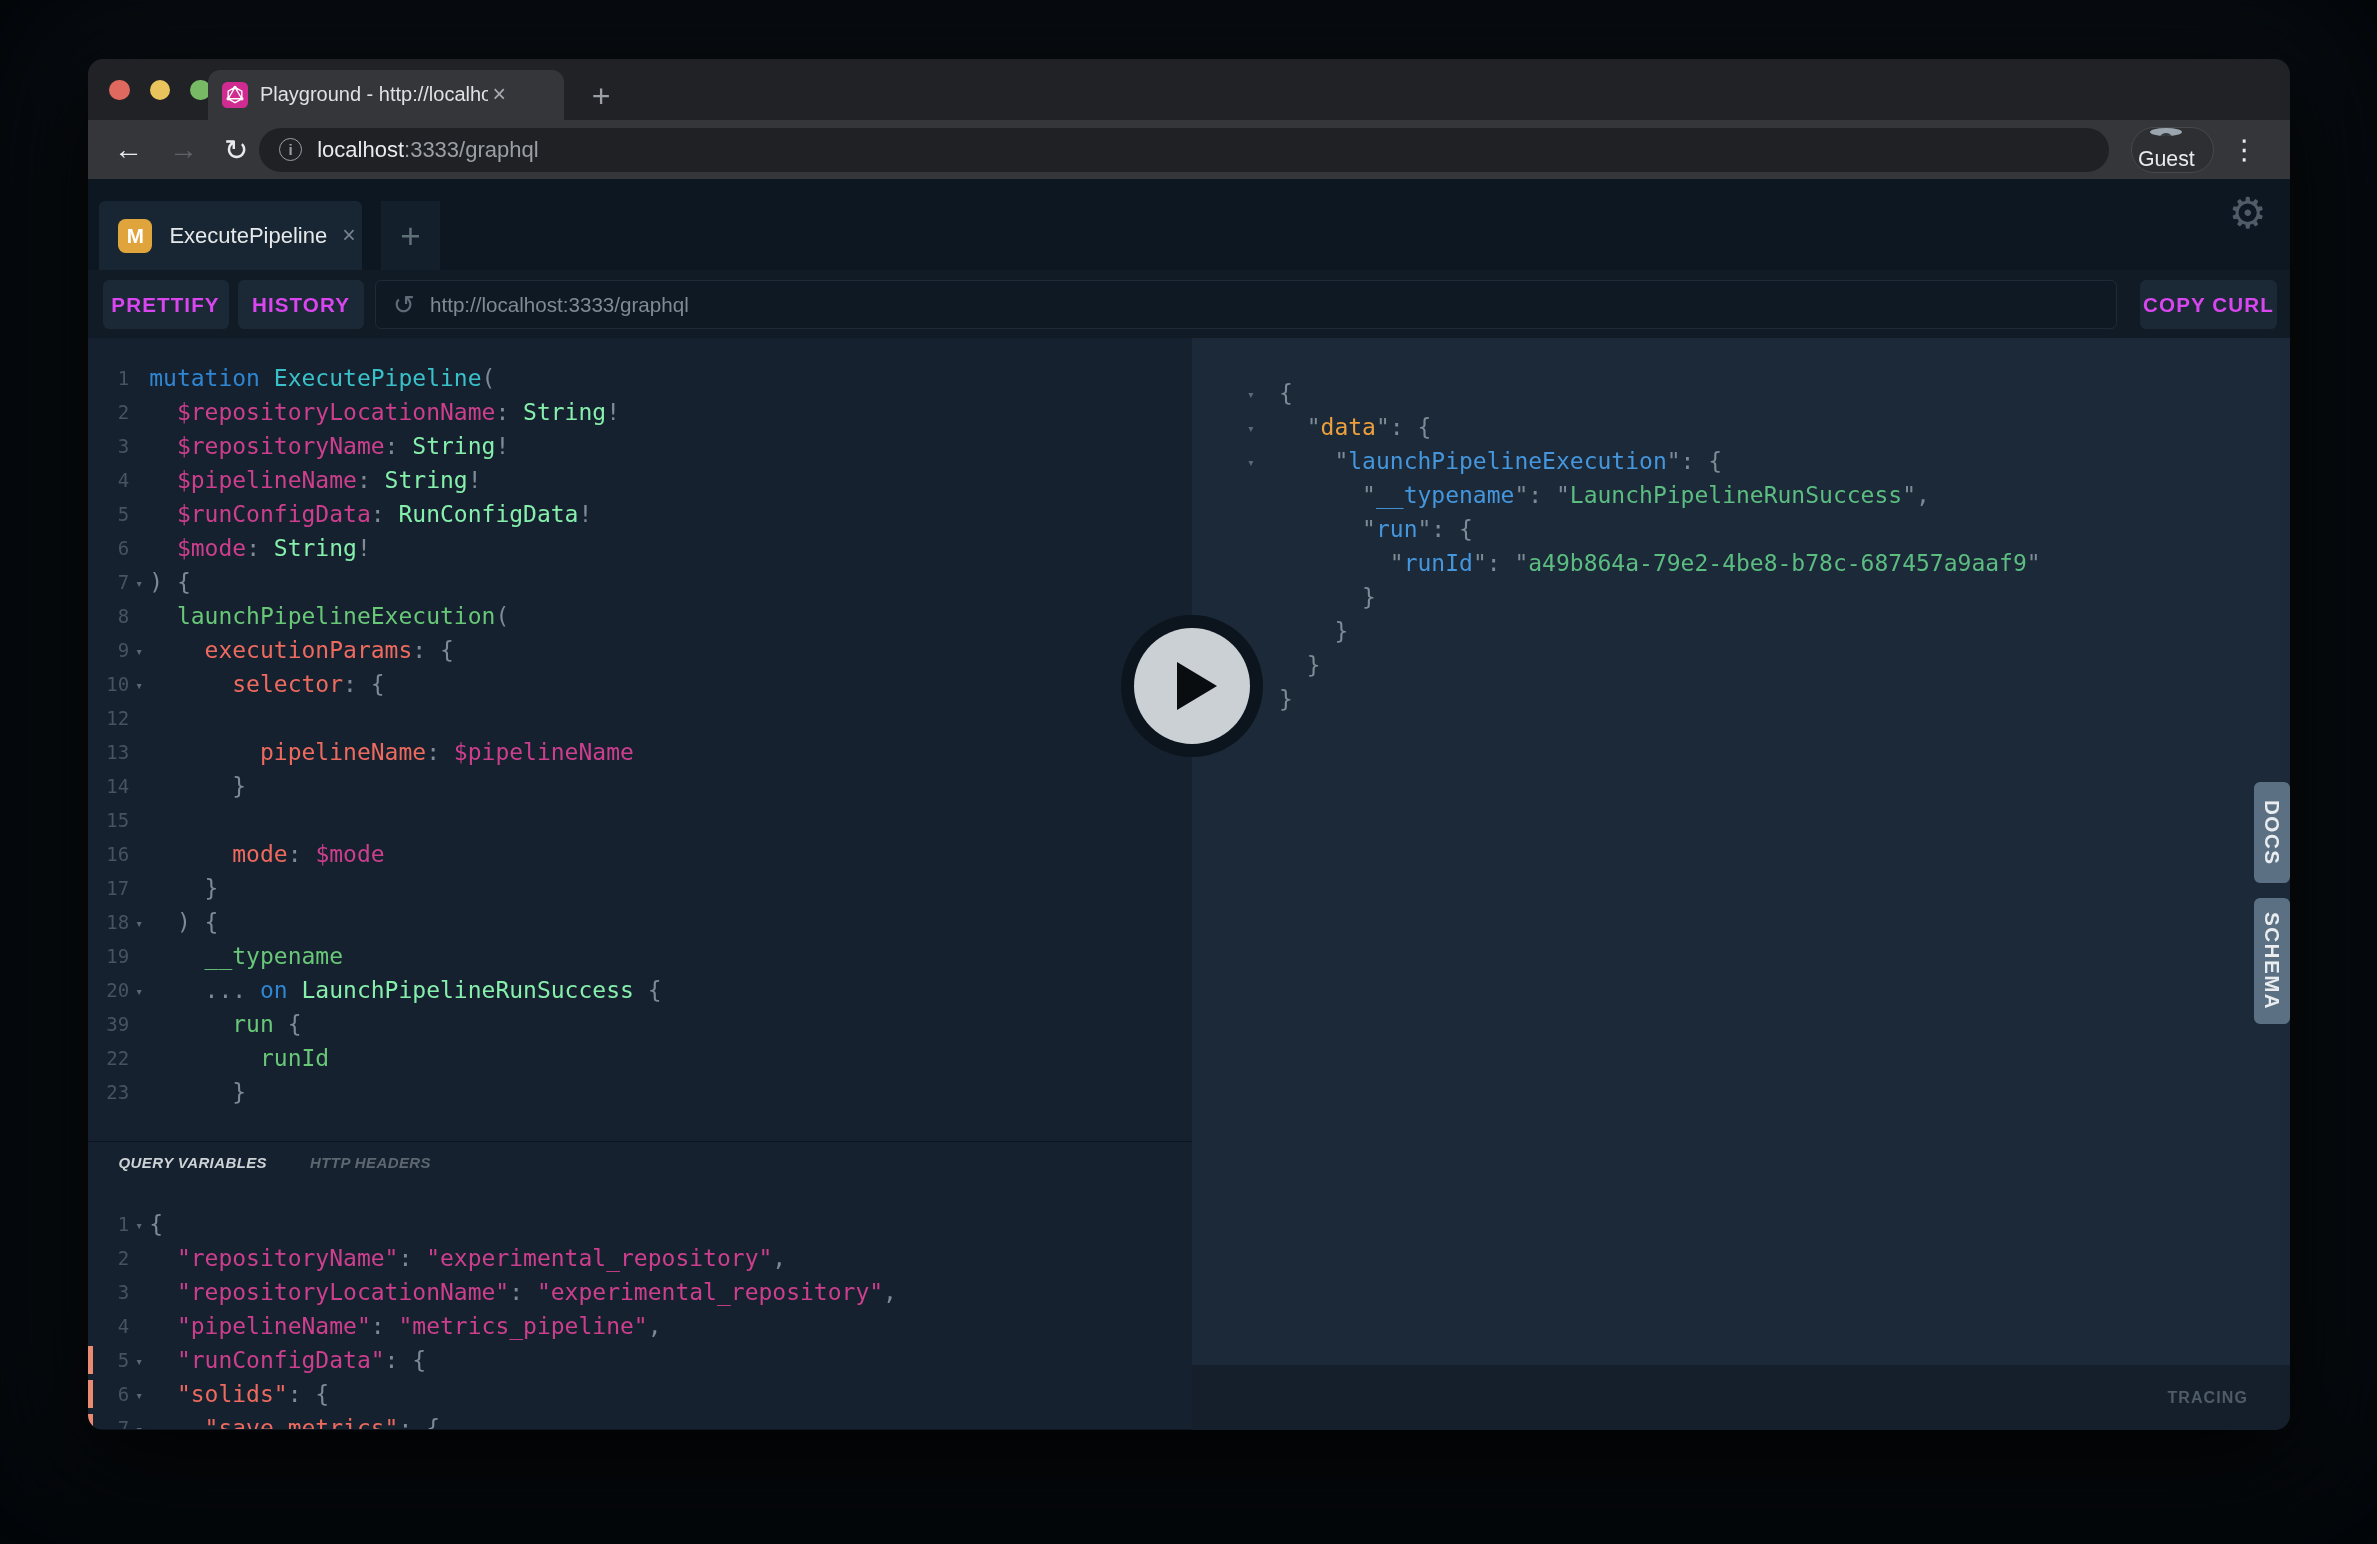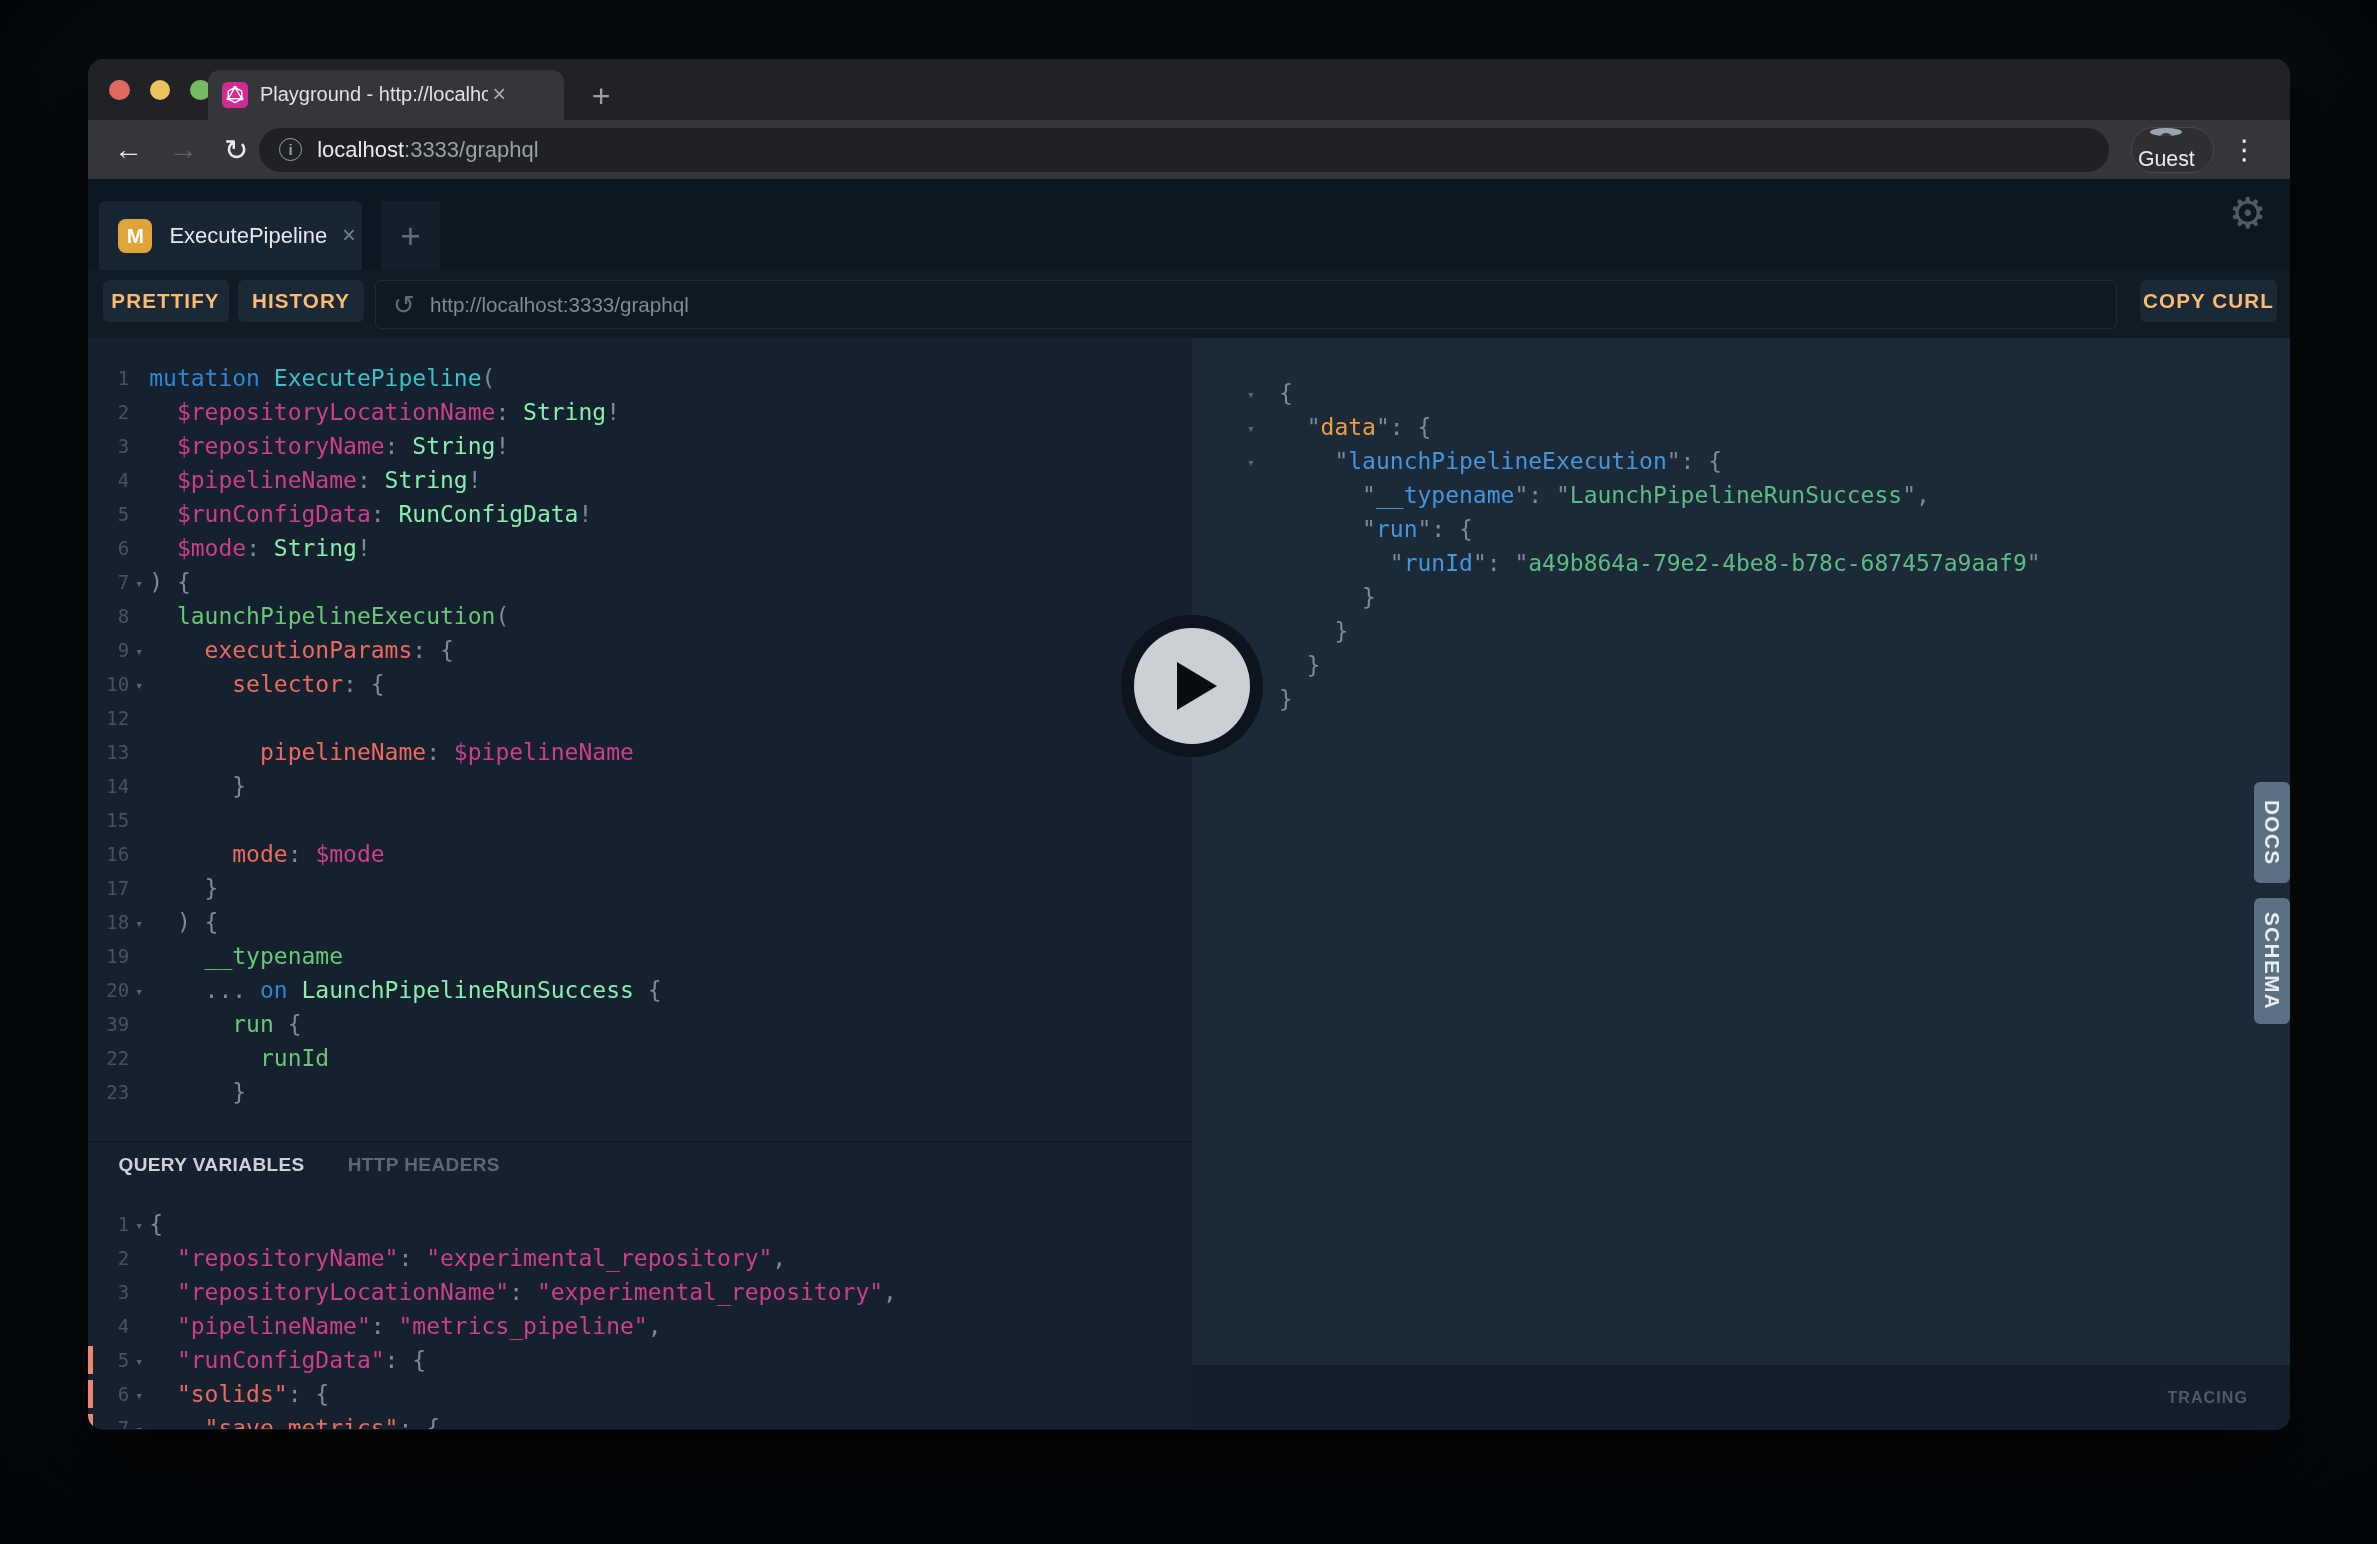--- a/index.html
+++ b/index.html
@@ -46,35 +46,35 @@
     border-radius:6.1px 6.1px 0 0;display:flex;align-items:center;}
   .mbadge{width:34px;height:34px;border-radius:7.6px;background:#e0a43c;color:#fff;font-weight:bold;
     font-size:20.6px;display:flex;align-items:center;justify-content:center;margin-left:19px;}
   .sess-title{color:#e6e9eb;font-size:22px;margin-left:17px;}
   .sess-close{color:#76828c;font-size:23px;margin-left:15.2px;}
   .sess-new{position:absolute;left:293px;top:22px;width:59px;height:69px;background:#131f2b;
     color:#5f7076;font-size:35px;display:flex;align-items:center;justify-content:center;}
   .gear{position:absolute;right:23px;top:9.1px;color:#4f5b66;font-size:43px;font-family:"DejaVu Sans",sans-serif;}
 
   .pg-toolbar{position:absolute;left:0;top:91px;width:2202px;height:69px;background:#111b26;}
-  .pg-btn{position:absolute;top:10px;height:42px;background:#1b2936;border-radius:6.1px;
-    color:#fdba74;font-size:20.6px;font-weight:bold;letter-spacing:1.1px;
+  .pg-btn{position:absolute;top:10px;height:49px;background:#1b2936;border-radius:6.1px;
+    color:#d946ef;font-size:20.6px;font-weight:bold;letter-spacing:1.1px;
     display:flex;align-items:center;justify-content:center;}
   .endpoint{position:absolute;left:287px;top:10px;width:1742px;height:49px;background:#0f1924;
     border:1.5px solid #1d2b39;border-radius:6.1px;display:flex;align-items:center;}
   .undoic{color:#5f6b76;font-size:26px;margin-left:17px;font-family:"DejaVu Sans",sans-serif;}
   .endpoint-url{color:#7f8a94;font-size:20.6px;margin-left:15.2px;}
 
   .body-wrap{position:absolute;left:0;top:159px;width:2202px;height:1091px;}
   .editor-pane{position:absolute;left:0;top:0;width:1104px;height:803px;background:#15212e;overflow:hidden;}
   .editor-pane .code{padding-top:23px;}
   .vars-pane{position:absolute;left:0;top:803px;width:1104px;height:288px;background:#15212e;
     border-top:1.5px solid #0c151e;overflow:hidden;}
   .vars-header{display:flex;gap:43px;padding:12.2px 0 0 30.5px;height:47px;}
-  .vars-tab{font-size:19px;font-weight:bold;letter-spacing:0.4px;}
+  .vars-tab{font-size:15px;font-weight:bold;letter-spacing:0.4px;font-style:italic;}
   .vars-tab.active{color:#cdd2d7;}
   .vars-tab.inactive{color:#5d6771;text-align:right;}
   .vars-pane .code{padding-top:18.3px;}
 
   .resp-pane{position:absolute;left:1104px;top:0;width:1098px;height:1027px;background:#1b2938;overflow:hidden;}
   .resp-pane .code{padding-top:38px;}
   .tracing{position:absolute;left:1104px;top:1027px;width:1098px;height:65px;background:#141f2b;
     display:flex;align-items:center;justify-content:flex-end;padding-right:42px;}
   .tracing span{color:#4f5c67;font-size:16px;font-weight:bold;letter-spacing:1.1px;}
 

